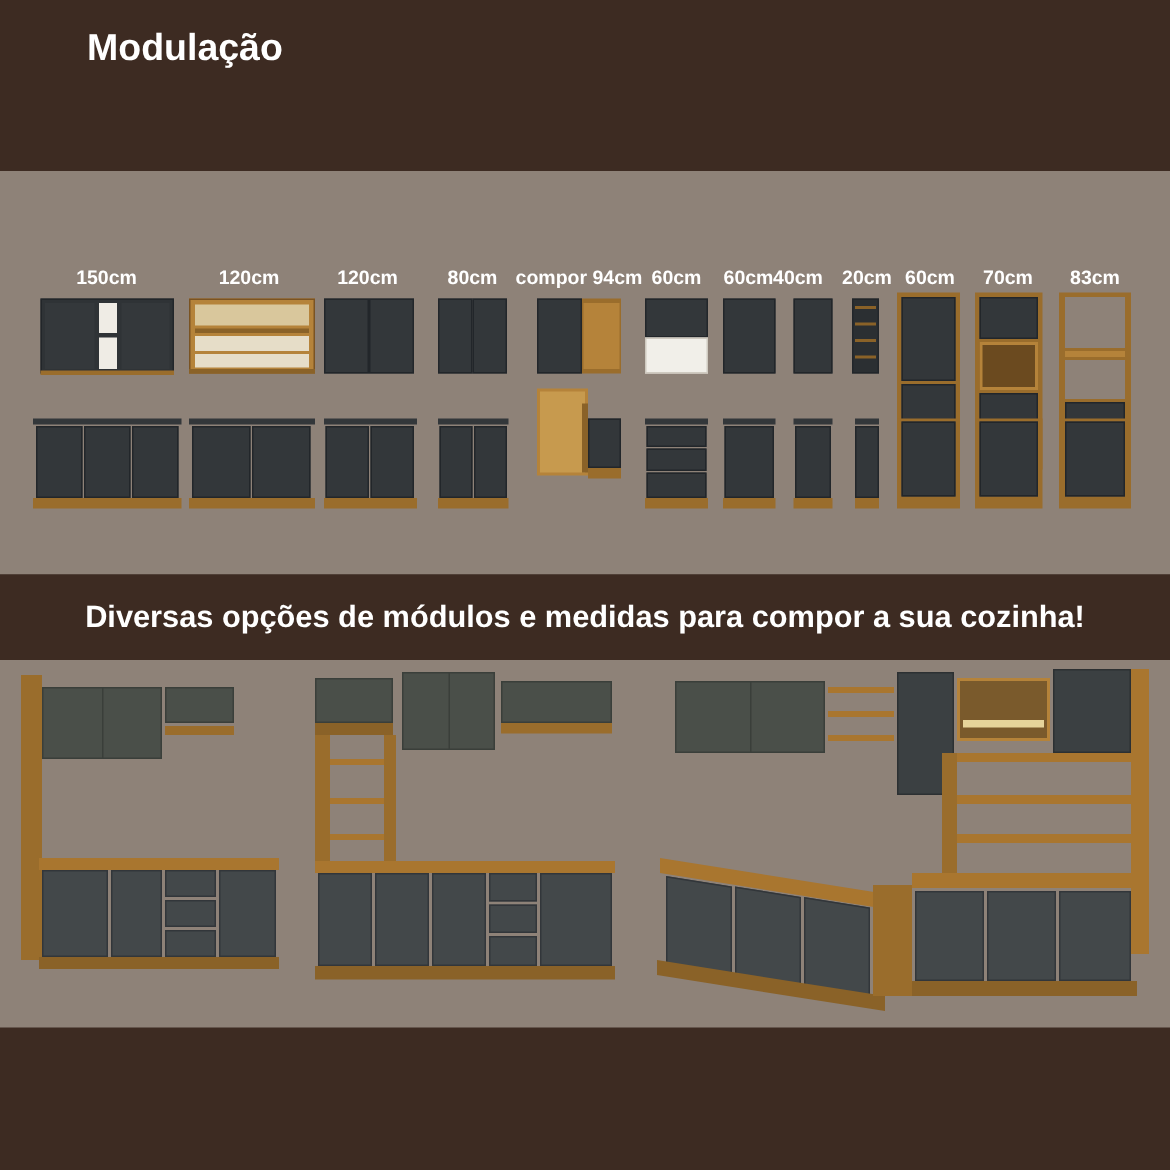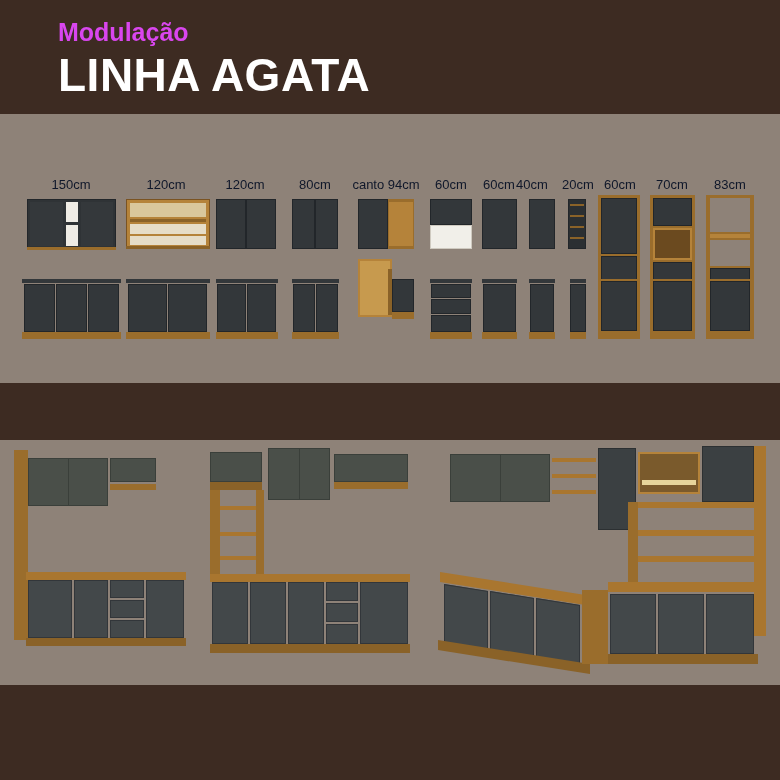--- a/index.html
+++ b/index.html
@@ -23,21 +23,21 @@
     position: absolute;
     left: 0; top: 0;
     width: 780px; height: 114px;
     background: #3d2b22;
     box-sizing: border-box;
     padding-left: 58px;
   }
   .header-sub {
     position: absolute;
     left: 58px; top: 18px;
-    color: #d946ef;
+    color: #ffffff;
     font-size: 25px;
     font-weight: bold;
     letter-spacing: 0px;
   }
   .header-title {
     position: absolute;
     left: 58px; top: 48px;
     color: #ffffff;
     font-size: 46px;
     font-weight: bold;
@@ -51,23 +51,23 @@
     width: 780px; height: 269px;
     background: #8e8278;
   }
   .size-labels {
     position: absolute;
     left: 0; top: 63px;
     width: 780px; height: 20px;
   }
   .size-label {
     position: absolute;
-    color: #0f172a;
+    color: #ffffff;
     font-size: 13px;
-    font-weight: normal;
+    font-weight: bold;
     text-align: right;
     white-space: nowrap;
     transform: translateX(-50%);
   }
   .mod-row {
     position: absolute;
     left: 0;
     width: 780px;
   }
   .mod {
@@ -128,31 +128,30 @@
     white-space: nowrap;
   }
 </style>
 </head>
 <body>
 
 <div id="page">
 
   <div class="header">
     <div class="header-sub">Modulação</div>
-    <div class="header-title">LINHA AGATA</div>
   </div>
 
   <div class="modules-panel">
 
     <div class="size-labels">
       <span class="size-label" style="left:71px;">150cm</span>
       <span class="size-label" style="left:166px;">120cm</span>
       <span class="size-label" style="left:245px;">120cm</span>
       <span class="size-label" style="left:315px;">80cm</span>
-      <span class="size-label" style="left:386px;">canto 94cm</span>
+      <span class="size-label" style="left:386px;">compor 94cm</span>
       <span class="size-label" style="left:451px;">60cm</span>
       <span class="size-label" style="left:499px;">60cm</span>
       <span class="size-label" style="left:532px;">40cm</span>
       <span class="size-label" style="left:578px;">20cm</span>
       <span class="size-label" style="left:620px;">60cm</span>
       <span class="size-label" style="left:672px;">70cm</span>
       <span class="size-label" style="left:730px;">83cm</span>
     </div>
 
     <div class="mod-row" style="top:85px; height:85px;">
@@ -311,20 +310,23 @@
       </div>
 
       <div class="mod" style="left:706px; top:0px; width:48px; height:60px;">
         <div style="position:absolute;left:0;top:0;width:48px;height:60px;background:#9a6d2c;"></div>
         <div class="door" style="position:absolute;left:4px;top:2px;width:40px;height:50px;"></div>
       </div>
 
     </div>
   </div>
 
+  <div class="banner">
+    <span class="banner-text">Diversas opções de módulos e medidas para compor a sua cozinha!</span>
+  </div>
 
   <div class="showcase">
 
     <div class="sc-item" style="left:14px; top:10px; width:185px; height:225px;">
 
       <div style="position:absolute;left:0;top:0;width:14px;height:190px;background:#9a6d2c;"></div>
 
       <div style="position:absolute;left:14px;top:8px;width:80px;height:48px;background:#4a4f49;border:1px solid #3a3f3a;box-sizing:border-box;"></div>
       <div style="position:absolute;left:54px;top:8px;width:1px;height:48px;background:#3a3f3a;"></div>
       <div style="position:absolute;left:96px;top:8px;width:46px;height:24px;background:#4a4f49;border:1px solid #3a3f3a;box-sizing:border-box;"></div>

